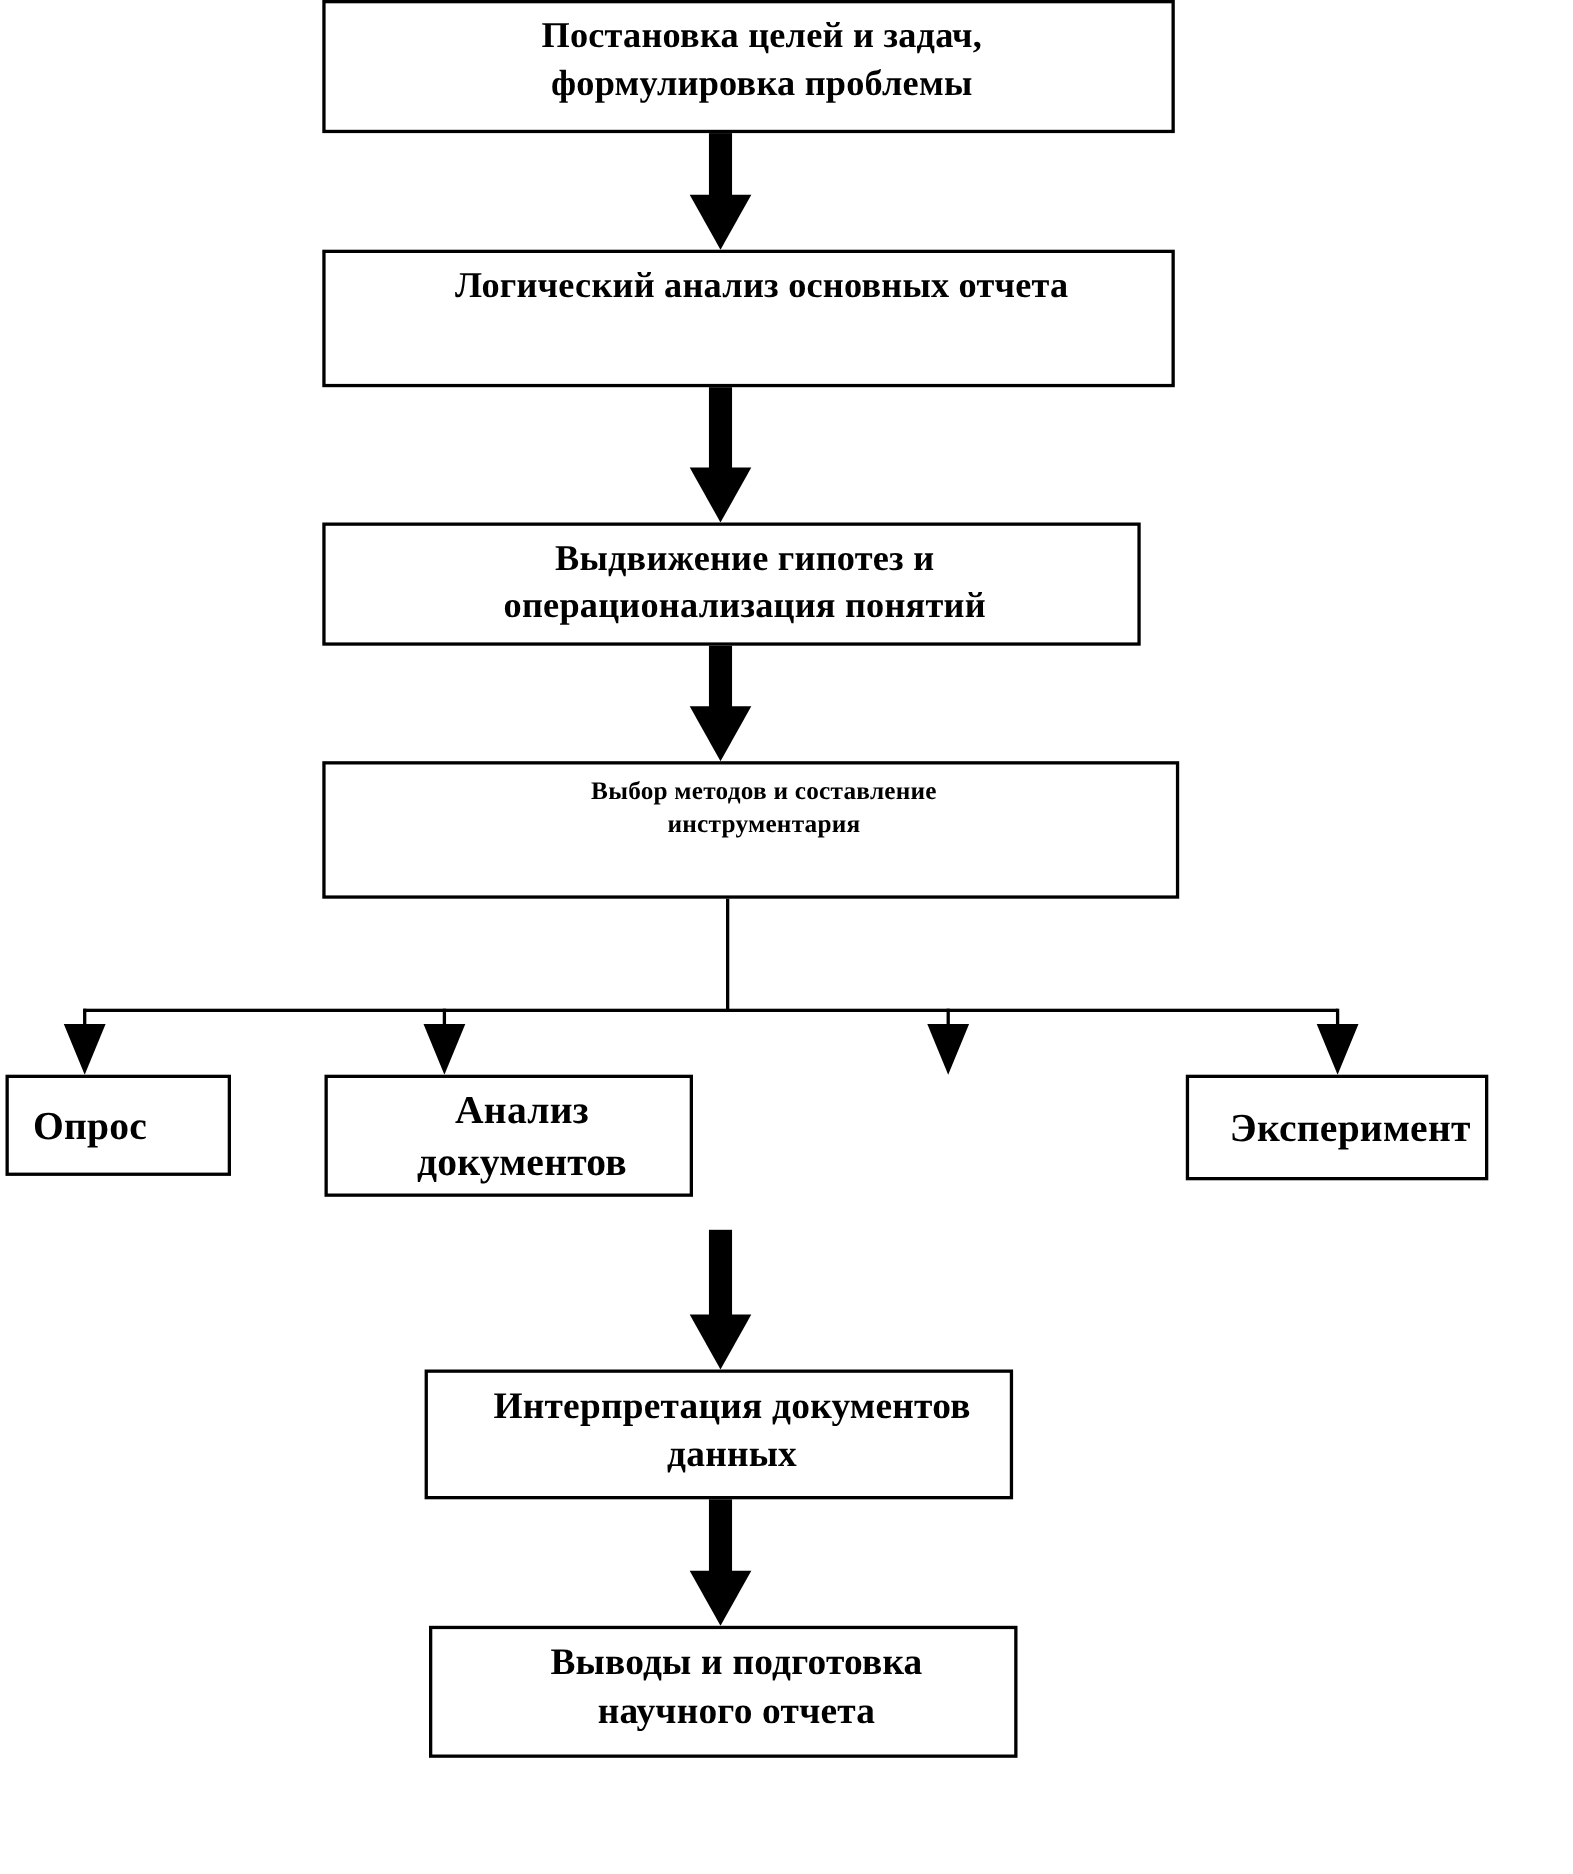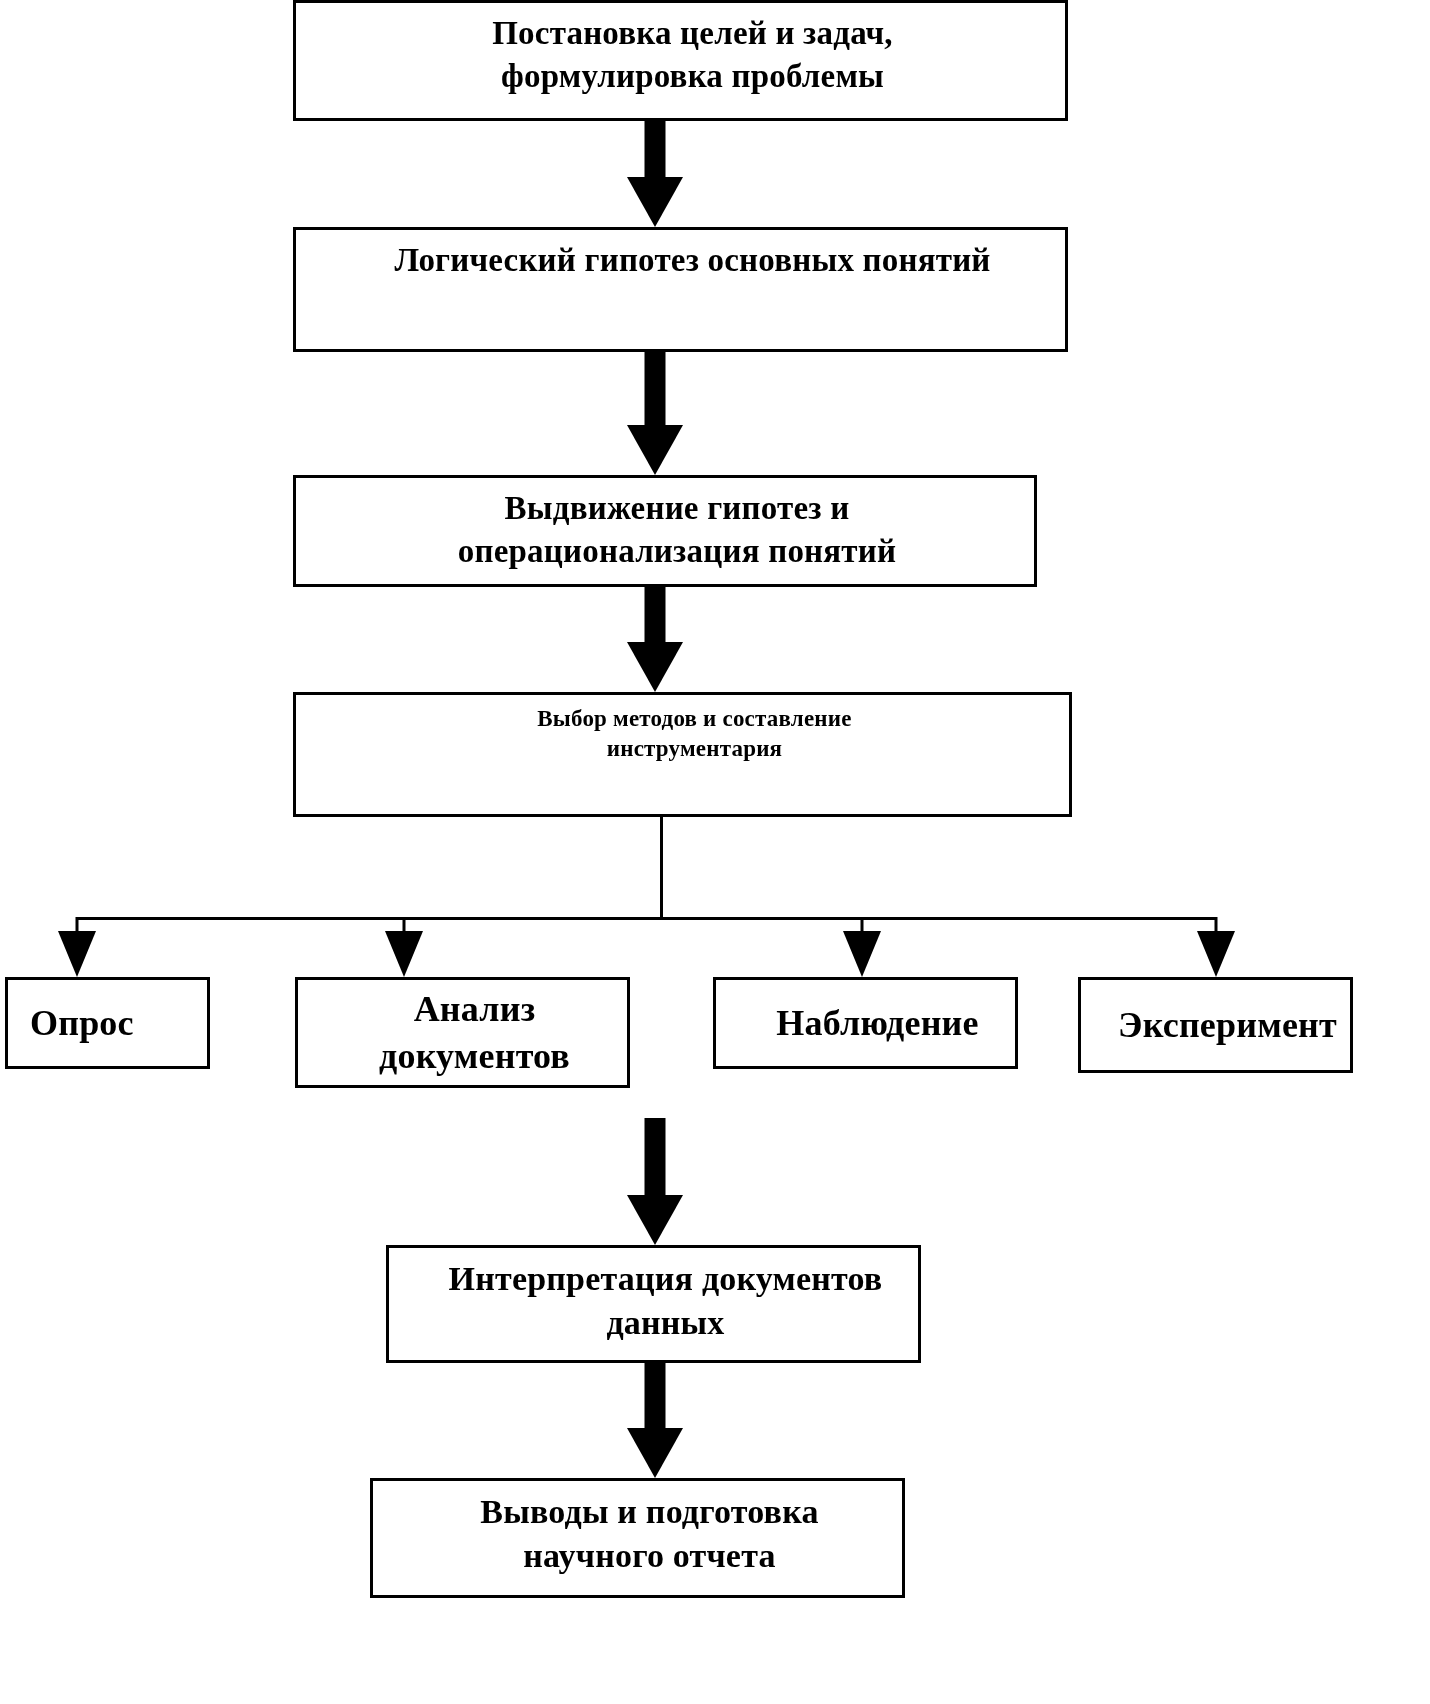--- a/index.html
+++ b/index.html
@@ -106,21 +106,21 @@
     <span class="txt">Постановка целей и задач,
 формулировка проблемы</span>
   </div>
 
   <div class="thick-arrow" style="left:627px; top:121px; width:56px; height:106px;">
     <span class="shaft" style="height:62px;"></span>
     <span class="head"></span>
   </div>
 
   <div class="box top-text" style="left:293px; top:227px; width:775px; height:125px; font-size:33px;">
-    <span class="txt">Логический гипотез основных понятий</span>
+    <span class="txt">Логический анализ основных отчета</span>
   </div>
 
   <div class="thick-arrow" style="left:627px; top:352px; width:56px; height:123px;">
     <span class="shaft" style="height:79px;"></span>
     <span class="head"></span>
   </div>
 
   <div class="box top-text" style="left:293px; top:475px; width:744px; height:112px; font-size:33px;">
     <span class="txt">Выдвижение гипотез и
 операционализация понятий</span>
@@ -159,41 +159,38 @@
 
   <div class="box mid-text" style="left:5px; top:977px; width:205px; height:92px; font-size:36px; justify-content:flex-start;">
     <span class="txt" style="text-align:left; padding-left:22px;">Опрос</span>
   </div>
 
   <div class="box mid-text" style="left:295px; top:977px; width:335px; height:111px; font-size:36px;">
     <span class="txt">Анализ
 документов</span>
   </div>
 
-  <div class="box mid-text" style="left:713px; top:977px; width:305px; height:92px; font-size:36px;">
-    <span class="txt">Наблюдение</span>
-  </div>
 
   <div class="box mid-text" style="left:1078px; top:977px; width:275px; height:96px; font-size:36px;font-family:Liberation Serif, serif;">
     <span class="txt">Эксперимент</span>
   </div>
 
   <div class="thick-arrow" style="left:627px; top:1118px; width:56px; height:127px;">
     <span class="shaft" style="height:83px;"></span>
     <span class="head"></span>
   </div>
 
   <div class="box top-text" style="left:386px; top:1245px; width:535px; height:118px; font-size:34px;">
     <span class="txt">Интерпретация документов
 данных</span>
   </div>
 
   <div class="thick-arrow" style="left:627px; top:1363px; width:56px; height:115px;">
     <span class="shaft" style="height:71px;"></span>
     <span class="head"></span>
   </div>
 
-  <div class="box top-text" style="left:370px; top:1478px; width:535px; height:120px; font-size:34px;">
+  <div class="box top-text" style="left:390px; top:1478px; width:535px; height:120px; font-size:34px;">
     <span class="txt">Выводы и подготовка
 научного отчета</span>
   </div>
 
 </div>
 
 </body></html>

